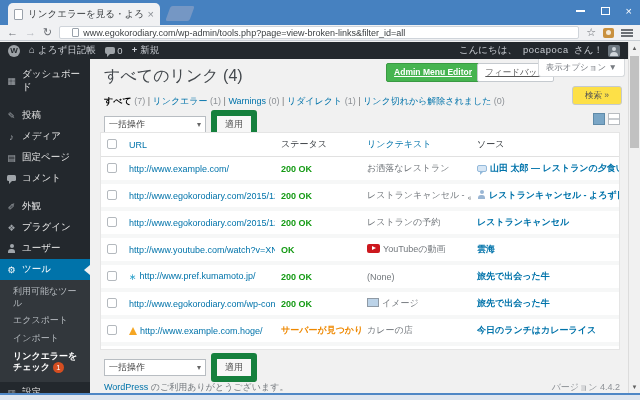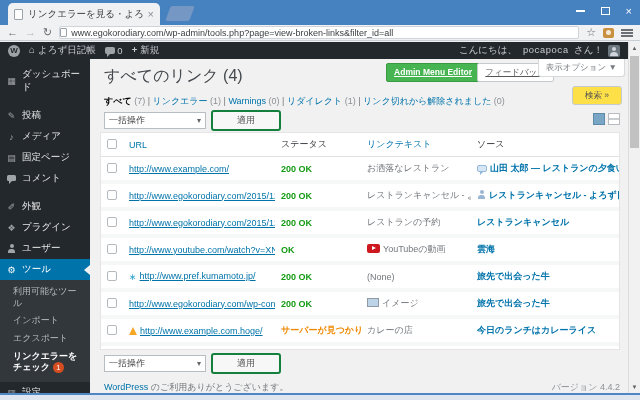--- a/index.html
+++ b/index.html
@@ -20,21 +20,21 @@
   .newtab{position:absolute;left:168px;top:6px;width:24px;height:15px;background:#7597c4;border-radius:2px;transform:skewX(-20deg);}
   .win-controls{position:absolute;right:8px;top:7px;display:flex;gap:16px;align-items:center;}
   .wc-min{width:9px;height:2px;background:#fff;display:inline-block;}
   .wc-max{width:9px;height:8px;border:1px solid #fff;display:inline-block;}
   .wc-close{color:#fff;font-size:11px;line-height:8px;}
 
   
   .toolbar{height:16px;background:#f0f1f3;border-bottom:1px solid #c9ced4;display:flex;align-items:center;gap:7px;padding:0 7px;}
   .nav-g{font-size:11px;color:#6b6f75;line-height:1;}
   .g-back::before{content:"\2190";} .g-fwd::before{content:"\2192";color:#b6bac0;} .g-reload::before{content:"\21BB";}
-  .urlbox{flex:1;height:13px;background:#fff;border:1px solid #cfd4da;border-radius:2px;display:flex;align-items:center;gap:4px;padding:0 0;overflow:hidden;}
+  .urlbox{flex:1;height:13px;background:#fff;border:1px solid #cfd4da;border-radius:2px;display:flex;align-items:center;gap:4px;padding:0 12px;overflow:hidden;}
   .urlbox .doc-icon{width:7px;height:9px;}
   .url-text{font-size:9px;color:#3c4043;white-space:nowrap;overflow:hidden;}
   .g-star::before{content:"\2606";} 
   .ext-cam{width:11px;height:10px;background:#c9913f;border-radius:2px;position:relative;flex:none;}
   .ext-cam::after{content:"";position:absolute;left:3px;top:2.5px;width:5px;height:5px;border-radius:50%;background:#f4e9d7;}
   .hamburger{width:12px;height:8px;border-top:2px solid #6b6f75;border-bottom:2px solid #6b6f75;position:relative;flex:none;}
   .hamburger::after{content:"";position:absolute;left:0;right:0;top:1px;height:2px;background:#6b6f75;}
 
   
   .page-wrap{position:absolute;top:42px;left:0;right:0;bottom:7px;display:flex;}
@@ -83,35 +83,35 @@
   .btn-screen{position:absolute;top:0;right:3px;background:#fff;color:#787c82;border:1px solid #d7dadd;border-top:none;border-radius:0 0 3px 3px;padding:4px 7px;}
   .btn-search{position:absolute;top:27px;right:6px;background:#fde047;color:#555;border:1px solid #c5cacf;border-radius:3px;padding:4px 12px;font-size:8.5px;}
   .filters{position:absolute;left:14px;top:36px;font-size:9px;color:#777;white-space:nowrap;}
   .filters .f-link{color:var(--c-link);cursor:pointer;}
   .filters .f-link.current{color:#000;font-weight:bold;}
   .filters .f-count{color:#8d9196;}
   .bulkbar{position:absolute;left:14px;top:51px;display:flex;gap:5px;align-items:center;}
   .bulkbar.bottom{top:294px;}
   .wp-select{display:inline-flex;align-items:center;justify-content:space-between;width:102px;height:17px;background:#fff;border:1px solid #b8bdc2;font-size:9px;color:#444;padding:0 4px;cursor:pointer;}
   .wp-select::after{content:"\25BE";color:#666;font-size:8px;}
-  .btn-apply{background:#f7f7f7;color:#555;border:2px solid #15803d;border-radius:3px;padding:4px 24px;font-size:9px;}
+  .btn-apply{background:#f7f7f7;color:#555;border:6px solid #15803d;border-radius:3px;padding:4px 8px;font-size:9px;}
   .view-toggles{position:absolute;right:8px;top:54px;display:flex;gap:3px;}
   .vt{width:12px;height:12px;display:inline-block;}
   .vt-list{border:1px solid #5f8aa8;background:linear-gradient(to right,#7aa6c6 46%,#fff 46%,#fff 54%,#7aa6c6 54%);}
   .vt-excerpt{border:1px solid #b8bcc0;background:linear-gradient(to bottom,#fff 42%,#c9cdd1 42%,#c9cdd1 58%,#fff 58%);}
 
   
   .table-wrap{position:absolute;left:10px;right:8px;top:73px;background:#fff;border:1px solid #e5e5e5;padding-bottom:3px;}
   table{width:100%;border-collapse:collapse;table-layout:fixed;padding-left:15px;}
   th{font-size:9px;font-weight:normal;text-align:left;padding:5px 6px;border-bottom:1px solid #e1e1e1;color:#32373c;white-space:nowrap;}
   th.sortable{color:var(--c-link);cursor:pointer;}
   td{font-size:9px;padding:5px 6px;border-bottom:4px solid #f6f7f7;white-space:nowrap;overflow:hidden;vertical-align:middle;}
   .col-cb{width:22px;} .col-url{width:152px;} .col-status{width:86px;} .col-ltext{width:110px;}
   .checkbox{width:10px;height:10px;border:1px solid #b4b9be;border-radius:2px;background:#fff;display:inline-block;cursor:pointer;}
-  .url-link{color:var(--c-link);cursor:pointer;text-decoration:underline;}
+  .url-link{color:var(--c-link);cursor:pointer;}
   td.st-ok{color:var(--c-ok);font-weight:bold;}
   td.st-error{color:var(--c-err);font-weight:bold;}
   .col-ltext{color:#72777c;}
   .source-link{color:var(--c-link);font-weight:bold;cursor:pointer;}
   .pre-ic,.lt-ic,.src-ic{display:inline-block;vertical-align:-1px;margin-right:3px;}
   .i-asterisk{color:#2ea2cc;font-size:9px;}
   .i-warning{width:0;height:0;border-left:4.5px solid transparent;border-right:4.5px solid transparent;border-bottom:8px solid #f5a623;}
   .i-youtube{width:13px;height:9px;background:#cc181e;border-radius:2px;position:relative;}
   .i-youtube::after{content:"";position:absolute;left:5px;top:2px;border-left:4px solid #fff;border-top:2.5px solid transparent;border-bottom:2.5px solid transparent;}
   .i-image{width:12px;height:9px;background:#bcd3e8;border:1px solid #8f9aa5;}
@@ -214,22 +214,22 @@
                 <span class="mi mi-users"></span>
                 <span class="mlabel">ユーザー</span>
               </div>
               <div class="menu-item active">
                 <span class="mi mi-tools">⚙</span>
                 <span class="mlabel">ツール</span>
               </div>
             </div>
           <div class="submenu">
               <div class="submenu-item">利用可能なツール</div>
+              <div class="submenu-item">エクスポート</div>
               <div class="submenu-item">インポート</div>
-              <div class="submenu-item">エクスポート</div>
               <div class="submenu-item active">リンクエラーをチェック<span class="badge">1</span></div>
             </div>
           <div>
               <div class="menu-item">
                 <span class="mi mi-settings">▥</span>
                 <span class="mlabel">設定</span>
               </div>
             </div>
         </div>
 

